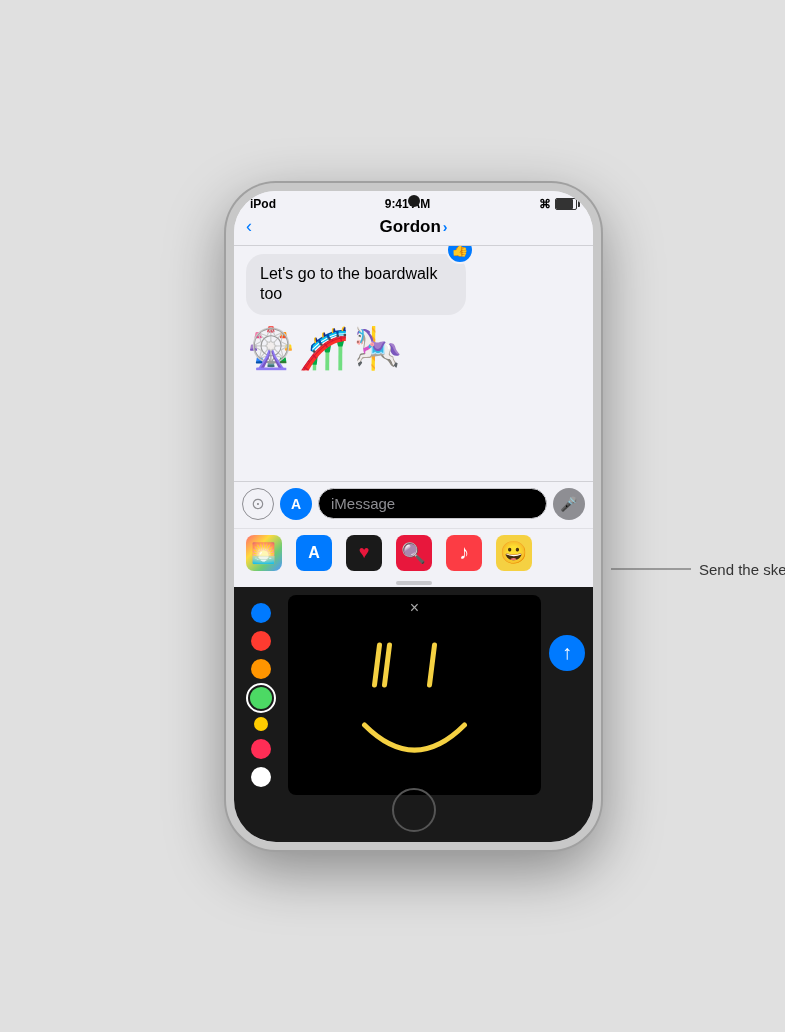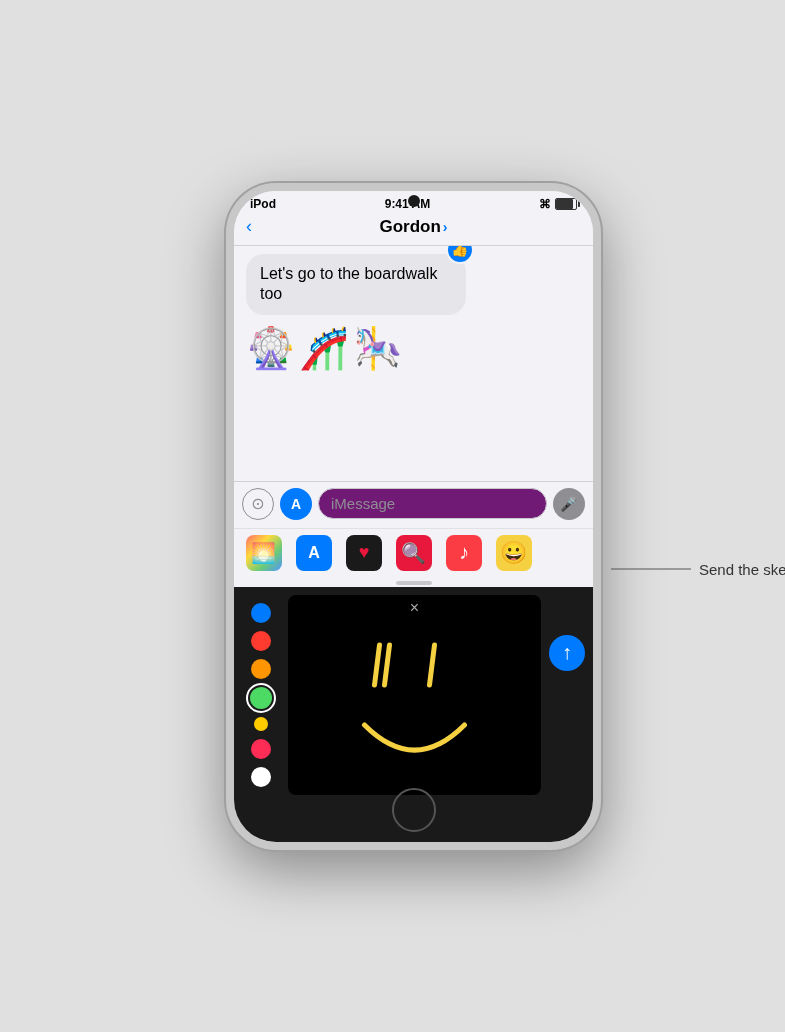--- a/index.html
+++ b/index.html
@@ -178,21 +178,21 @@
       border: 1.5px solid #8e8e93;
     }
 
     .apps-btn {
       background: #007aff;
       color: white;
     }
 
     .imessage-input {
       flex: 1;
-      background: #701a75;
+      background: #000000;
       border: 1px solid #c8c8cc;
       border-radius: 18px;
       padding: 6px 12px;
       font-size: 15px;
       color: #8e8e93;
       display: flex;
       align-items: center;
     }
 
     .mic-btn {

